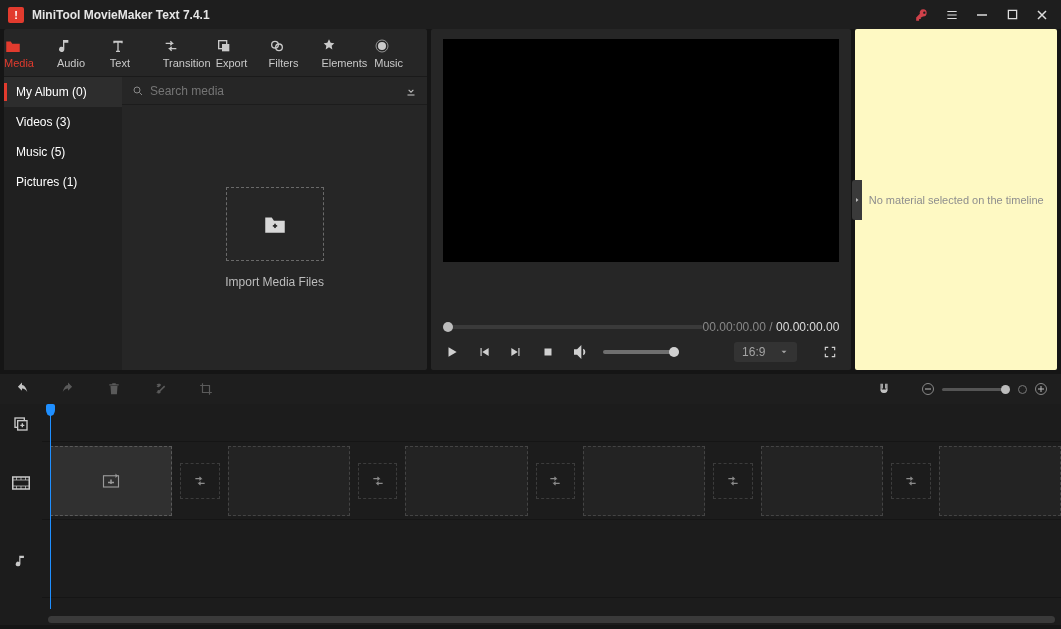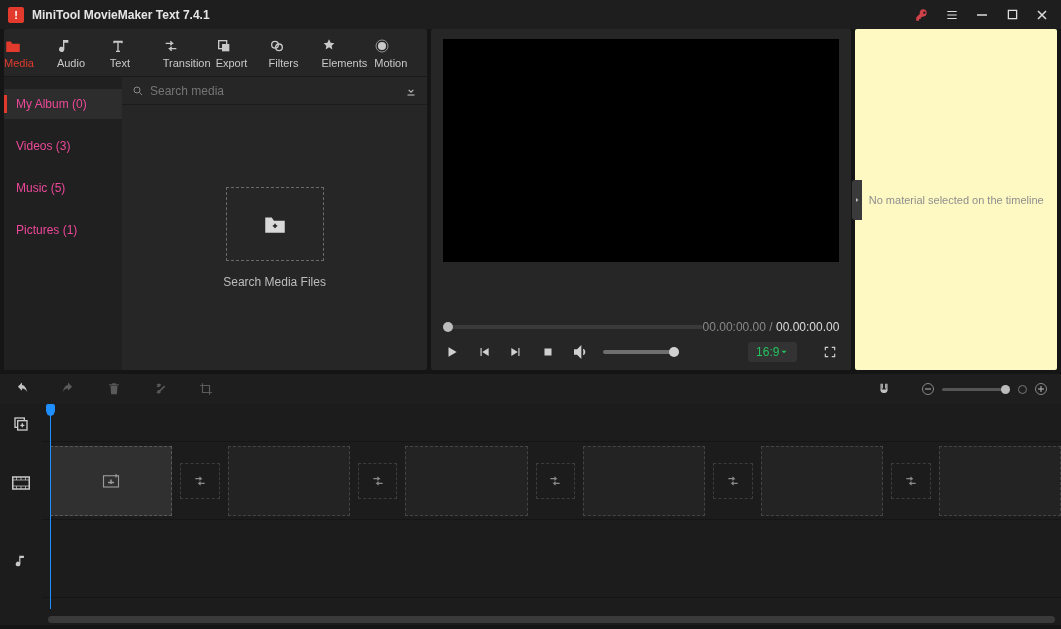--- a/index.html
+++ b/index.html
@@ -74,22 +74,21 @@
   .left-body { flex:1 1 auto; display:flex; min-height:0; }
   .media-cats {
     width: 118px;
     background:#202020;
     display:flex; flex-direction:column;
   }
   .cat {
     position:relative;
     padding: 8px 12px;
     cursor:pointer;
-    color:#ec4899;
-    margin-top:12px;
+    color:#ffffff;
   }
   .cat.active { background:#2d2d2d; }
   .cat.active::before {
     content:"";
     position:absolute; left:0; top:6px; bottom:6px; width:3px; background:#e23b2e;
   }
   .media-right { flex:1 1 auto; display:flex; flex-direction:column; }
   .media-toolbar {
     height:28px;
     display:flex; align-items:center;
@@ -157,22 +156,22 @@
   .time .dur { color:#ddd; }
   .ctrl-row {
     height:36px;
     display:flex; align-items:center; padding:0 12px; gap:14px;
   }
   .ctrl-btn { width:18px; height:18px; display:flex; align-items:center; justify-content:center; cursor:pointer; color:#d0d0d0;}
   .vol-track { width:76px; height:4px; background:#6f6f6f; border-radius:2px; position:relative; }
   .vol-thumb { position:absolute; right:0; top:-3px; width:10px; height:10px; border-radius:50%; background:#d0d0d0;}
   .ctrl-row .spacer { flex:1 1 auto; }
   .aspect-select {
-    display:flex; align-items:center; 
-    background:#333; padding:3px 8px; border-radius:3px; cursor:pointer; color:#22c55e;
+    display:flex; align-items:center; gap:14px;
+    background:#333; padding:3px 8px; border-radius:3px; cursor:pointer; color:#a3a3a3;
   }
   .fullsc { margin-left:10px; }
 
   
   .right-panel {
     width: 202px;
     background:#fef9c3;
     border-radius:2px;
     display:flex; align-items:center; justify-content:center;
     position:relative;
@@ -342,21 +341,21 @@
         </div>
         <span>Elements</span>
       </div>
       <div class="tool-tab">
         <div class="ico">
           <svg width="16" height="16" viewBox="0 0 24 24">
               <circle cx="12" cy="12" r="6" fill="currentColor"></circle>
               <circle cx="12" cy="12" r="9" fill="none" stroke="currentColor" stroke-width="1"></circle>
             </svg>
         </div>
-        <span>Motion</span>
+        <span>Music</span>
       </div>
     </div>
 
     <div class="left-body">
       <div class="media-cats">
         <div class="cat active">My Album (0)</div>
         <div class="cat">Videos (3)</div>
         <div class="cat">Music (5)</div>
         <div class="cat">Pictures (1)</div>
       </div>
@@ -384,21 +383,21 @@
           <div class="import-box">
             <div class="import-drop">
               <span>
                 <svg width="26" height="22" viewBox="0 0 24 20">
                     <path fill="#d8d8d8" d="M3 4h6l2 3h10v11H3z"></path>
                     <rect x="10" y="11" width="4" height="1.5" fill="#262626"></rect>
                     <rect x="11.25" y="9.75" width="1.5" height="4" fill="#262626"></rect>
                   </svg>
               </span>
             </div>
-            <div class="import-cap">Search Media Files</div>
+            <div class="import-cap">Import Media Files</div>
           </div>
         </div>
       </div>
     </div>
   </div>
 
   <div class="player-panel">
     <div class="preview-wrap">
       <div class="preview"></div>
     </div>

